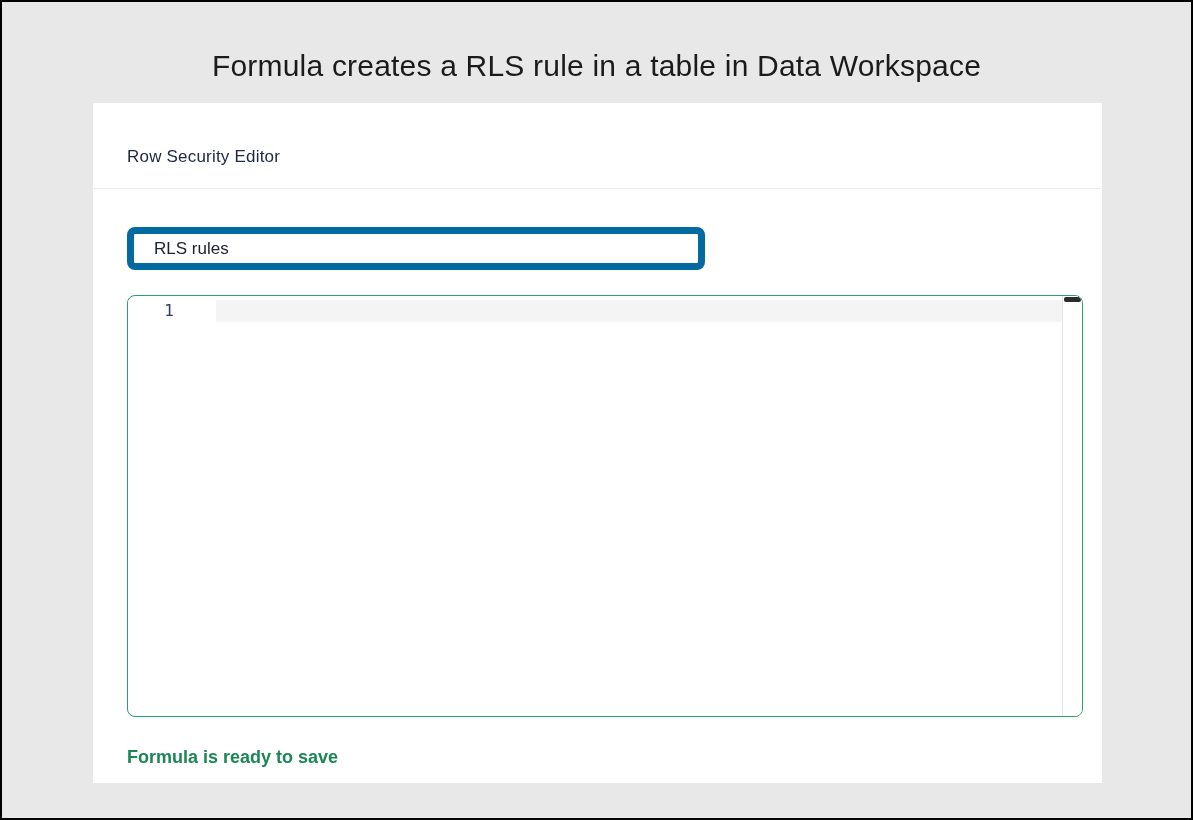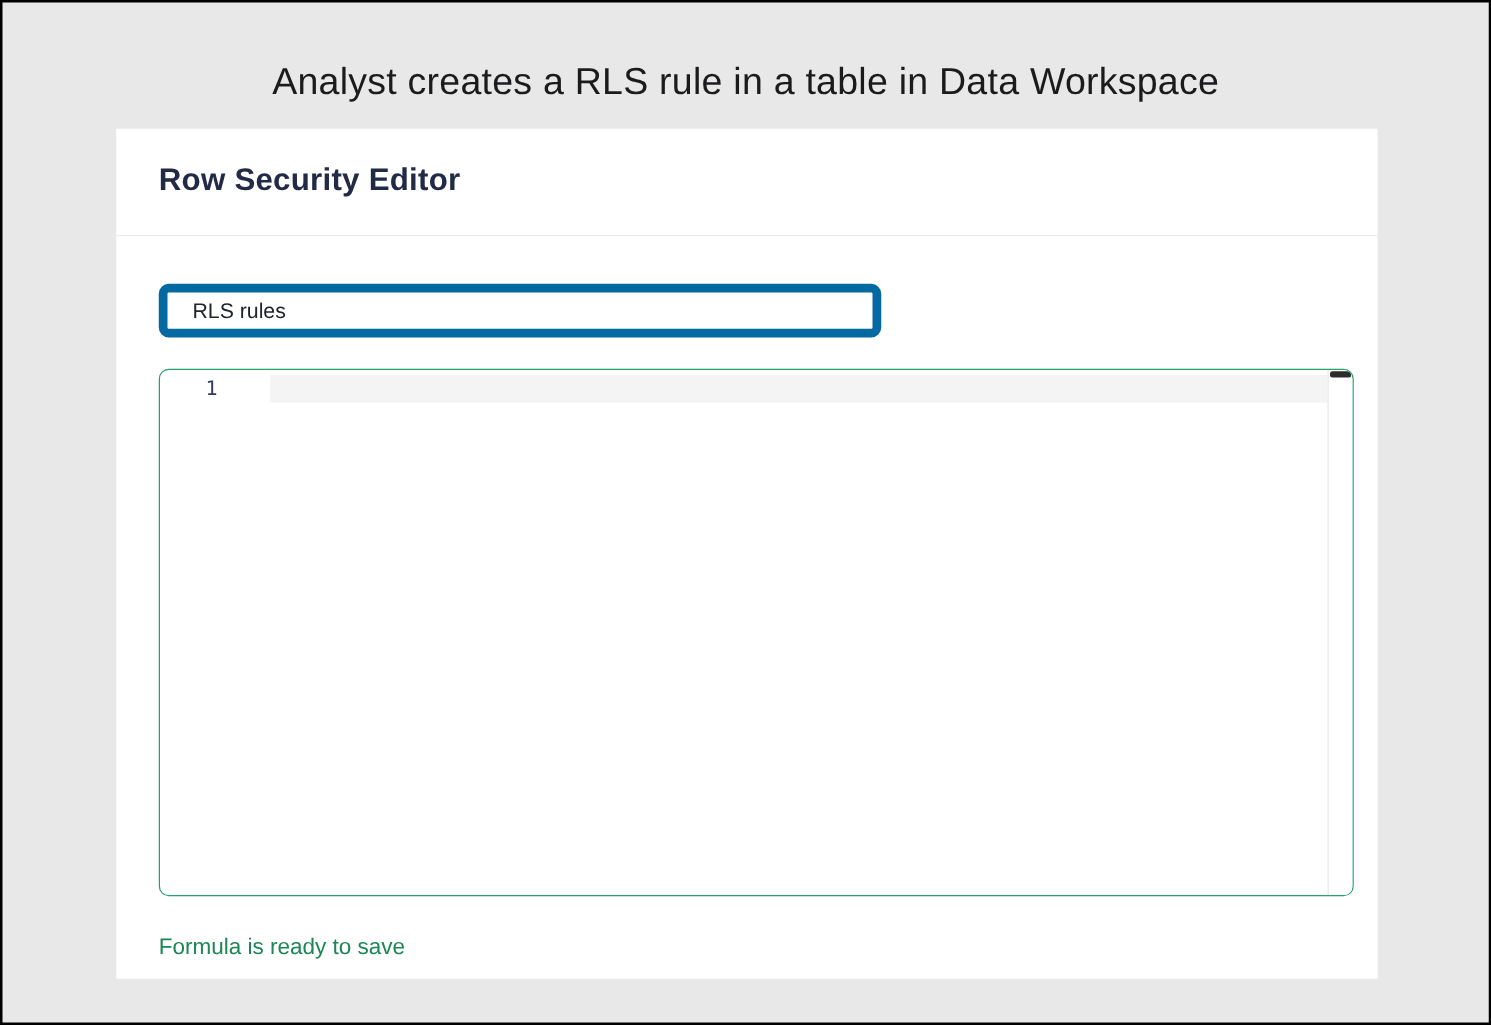--- a/index.html
+++ b/index.html
@@ -17,22 +17,22 @@
     text-align:center;
     font-size:30px; color:#1b1b1d; font-weight:400;
     letter-spacing:0.2px;
   }
   .panel {
     position:absolute; left:91px; top:101px;
     width:1009px; height:680px;
     background:#ffffff;
   }
   .panel-heading {
-    position:absolute; left:34px; top:27px;
-    font-size:25px; font-weight:700; color:#222b45;
+    position:absolute; left:34px; top:44px;
+    font-size:17px; font-weight:400; color:#222b45;
     letter-spacing:0.2px;
   }
   .header-divider {
     position:absolute; left:0; right:0; top:85px;
     height:1px; background:#ededef;
   }
   .rule-name-input {
     position:absolute; left:34px; top:124px;
     width:578px; height:43px;
     border:7px solid #0369a1; border-radius:8px;
@@ -76,29 +76,29 @@
     border-left:1px solid #e7e7e9;
     background:#fff;
   }
   .scroll-thumb {
     position:absolute; top:1px; right:1px;
     width:17px; height:5px;
     background:#2c2c2e; border-radius:2px;
   }
   .status-message {
     position:absolute; left:34px; top:644px;
-    font-size:18px; color:#1b8656;
+    font-size:18px; color:#1b8656;font-weight:bold;
   }
 </style>
 </head>
 <body>
 
 <div class="frame">
 
-  <div class="page-title">Analyst creates a RLS rule in a table in Data Workspace</div>
+  <div class="page-title">Formula creates a RLS rule in a table in Data Workspace</div>
 
   <div class="panel">
 
     <div class="panel-heading">Row Security Editor</div>
 
     <div class="header-divider"></div>
 
     <input class="rule-name-input" type="text" value="RLS rules" style="">
 
     <div class="editor">

